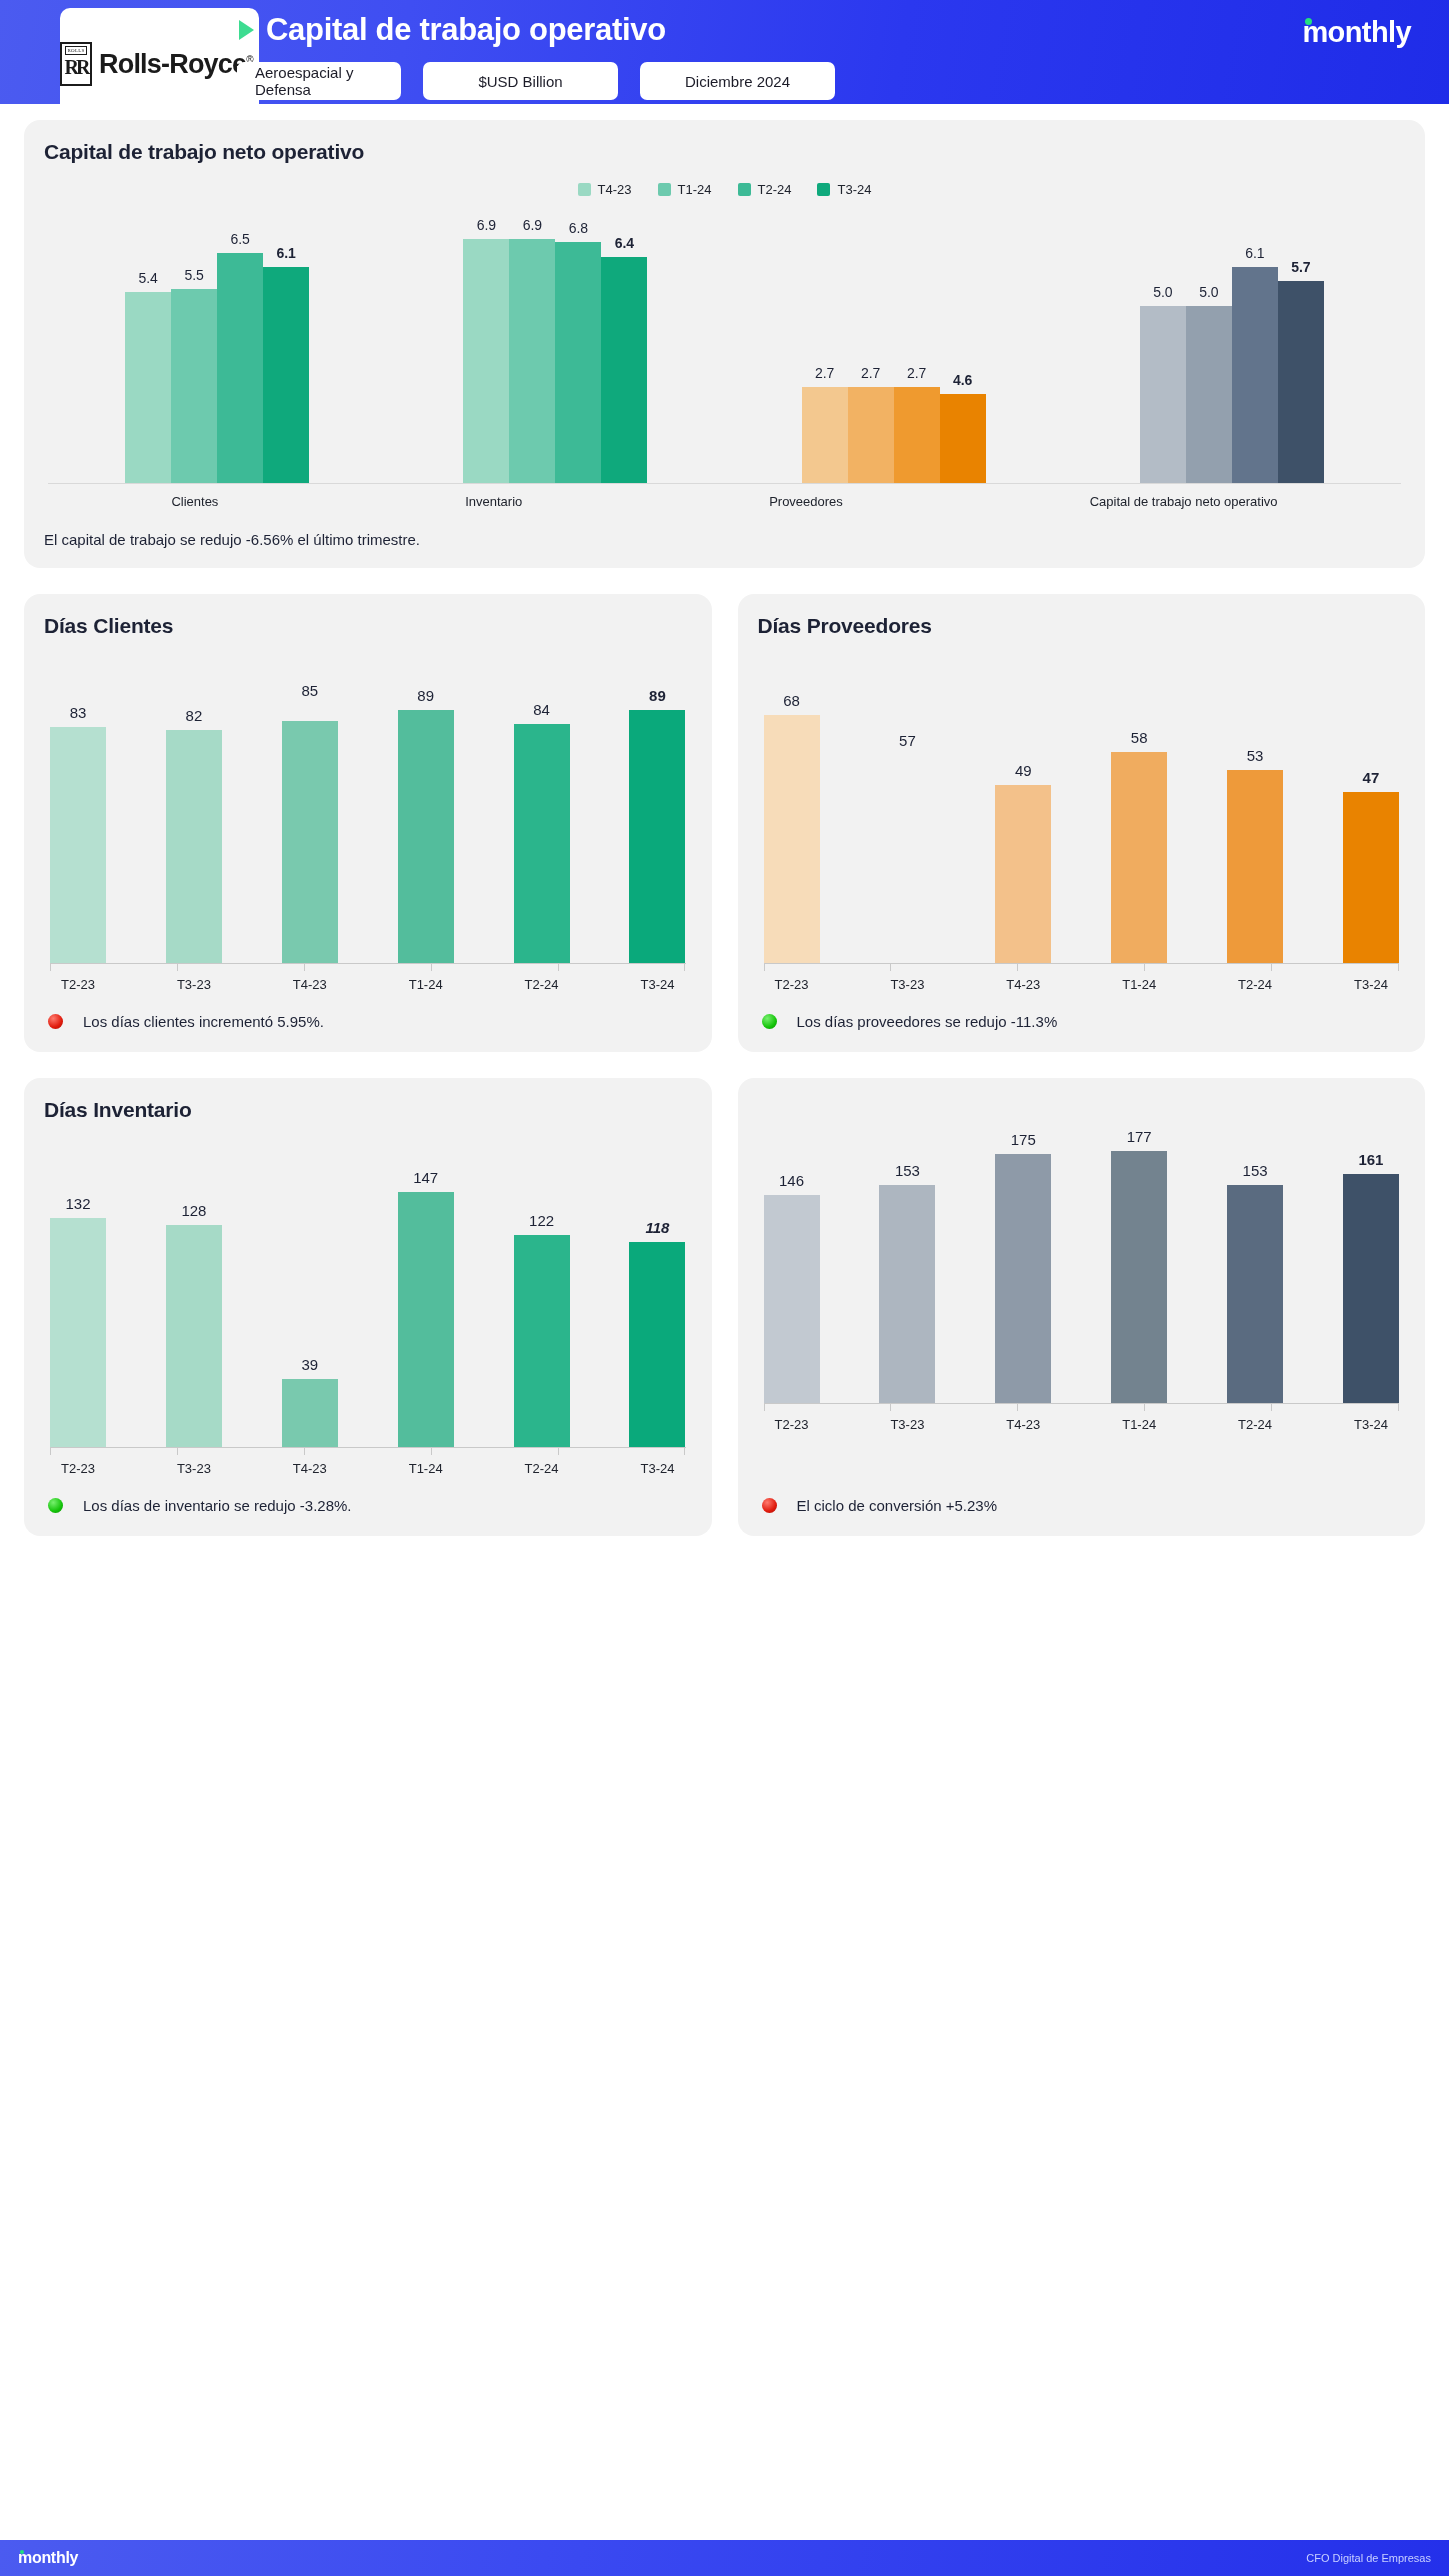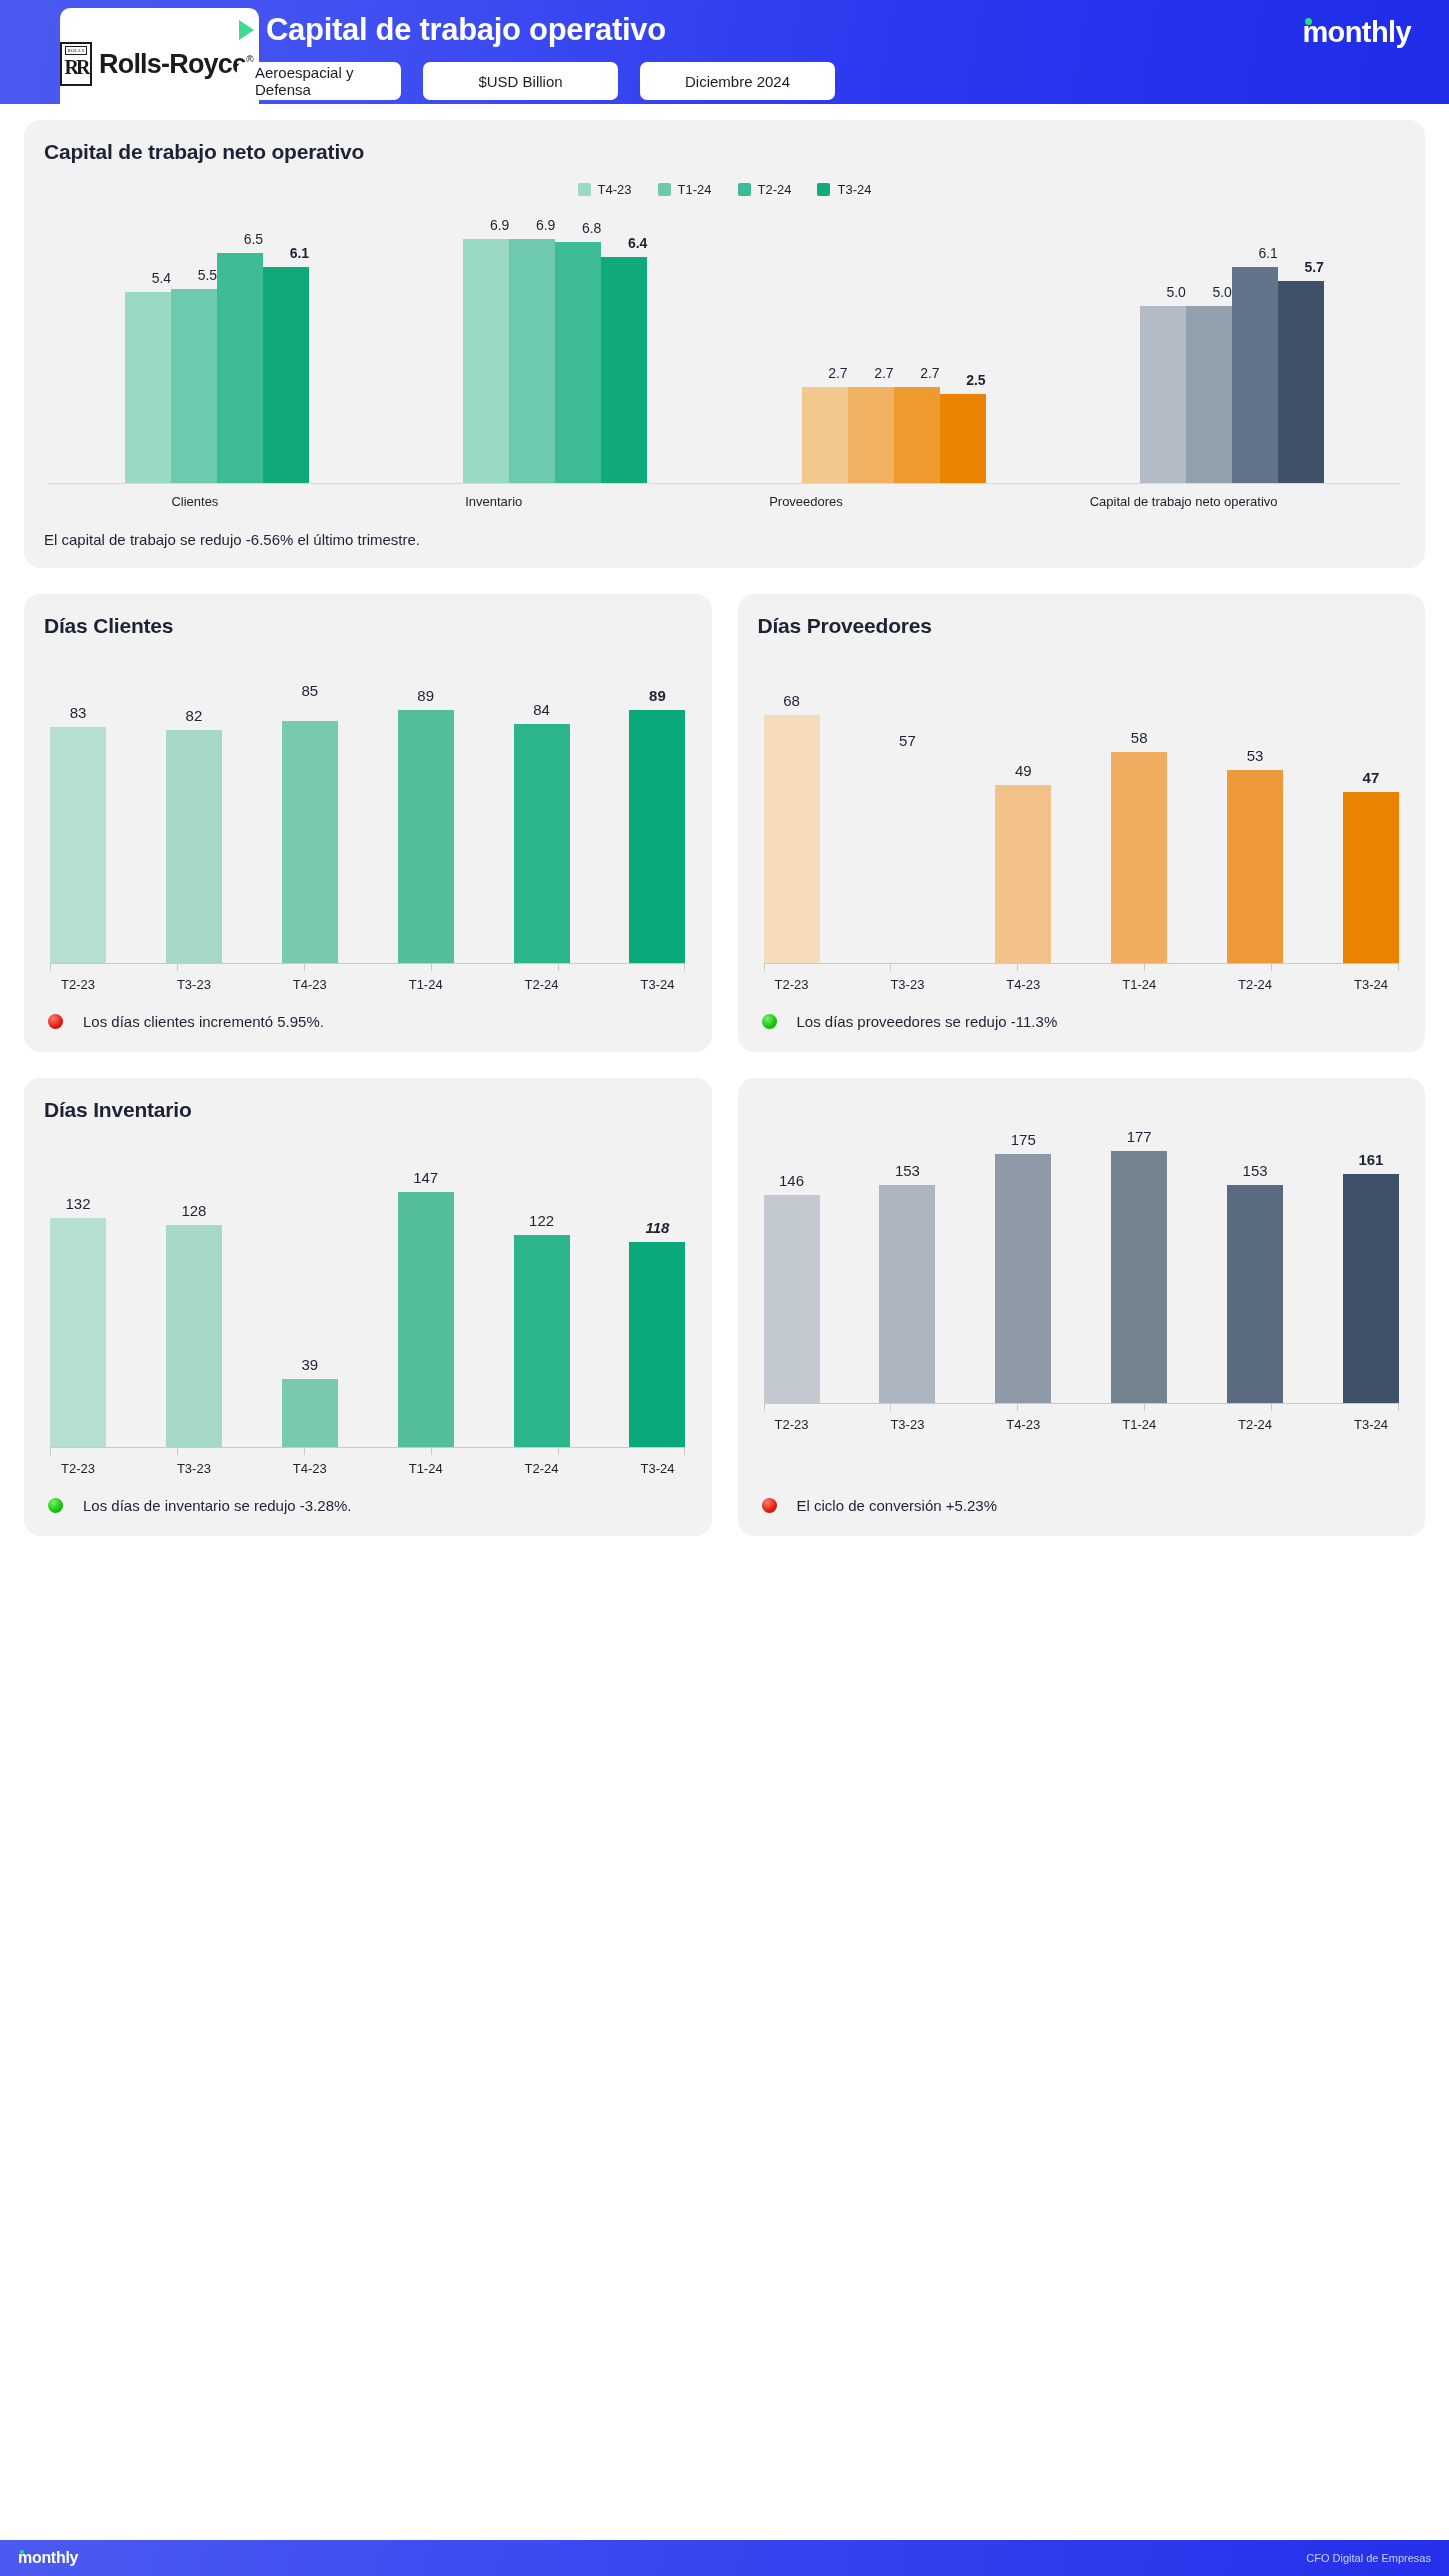--- a/index.html
+++ b/index.html
@@ -127,21 +127,21 @@
     margin: 18px 24px 0 24px;
     border-bottom: 1px solid #d9d9d9;
     display: flex;
     align-items: flex-end;
     justify-content: space-around;
   }
   .group { display: flex; align-items: flex-end; height: 100%; position: relative; }
   .gbar { position: relative; width: 46px; }
   .gbar .bar { width: 100%; }
   .gbar .vlabel {
-    position: absolute; left: 0; right: 0; text-align: right;
+    position: absolute; left: 0; right: 0; text-align: center;
     font-size: 14px; color: #1d2235; white-space: nowrap;
   }
   .gbar.last .vlabel { font-weight: 700; }
   .group-labels {
     display: flex; justify-content: space-around;
     margin: 10px 24px 0 24px;
   }
   .group-label { font-size: 13px; color: #20242e; text-align: center; }
   .card-caption {
     font-size: 15px; color: #1d2235;
@@ -310,21 +310,21 @@
             <div class="gbar">
               <div class="bar" style="height: 96px; background: rgb(242, 178, 99);"></div>
               <div class="vlabel" style="bottom: 102px;">2.7</div>
             </div>
             <div class="gbar">
               <div class="bar" style="height: 96px; background: rgb(239, 154, 47);"></div>
               <div class="vlabel" style="bottom: 102px;">2.7</div>
             </div>
             <div class="gbar last">
               <div class="bar" style="height: 89px; background: rgb(233, 131, 0);"></div>
-              <div class="vlabel" style="bottom: 95px;">2.5</div>
+              <div class="vlabel" style="bottom: 95px;">4.6</div>
             </div>
           </div>
           <div class="group">
             <div class="gbar">
               <div class="bar" style="height: 177px; background: rgb(179, 188, 198);"></div>
               <div class="vlabel" style="bottom: 183px;">5.0</div>
             </div>
             <div class="gbar">
               <div class="bar" style="height: 177px; background: rgb(147, 160, 174);"></div>
               <div class="vlabel" style="bottom: 183px;">5.0</div>

